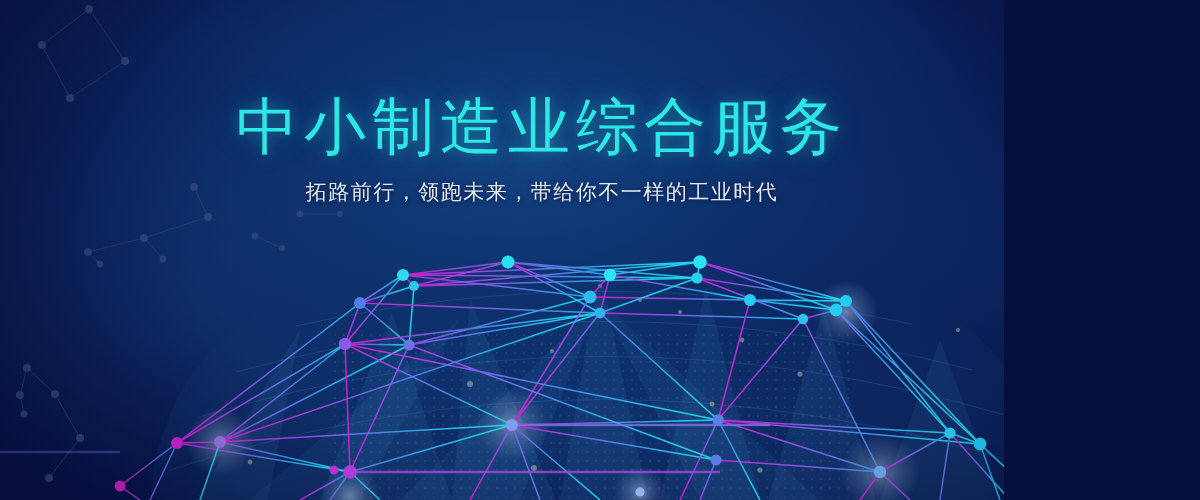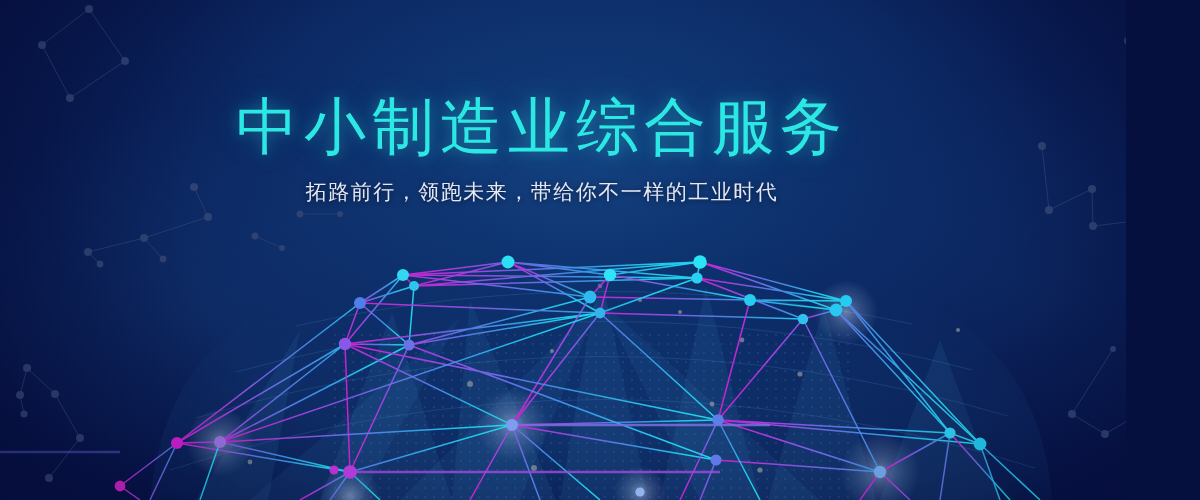--- a/index.html
+++ b/index.html
@@ -1,20 +1,20 @@
 <!DOCTYPE html>
 <html><head>
 <meta charset="utf-8">
 <title>Banner</title>
 <style>
   html,body{margin:0;padding:0;background:#06103f;}
   *{box-sizing:border-box;}
   #banner{
     position:relative;
-    width:1126px;height:500px;
+    width:1004px;height:500px;
     overflow:hidden;
     font-family:"DejaVu Sans","Liberation Sans",sans-serif;
     background:
       radial-gradient(ellipse 720px 420px at 52% 32%, #14417f 0%, #0e3470 26%, #0b2661 52%, #08184f 76%, #061045 100%);
   }
   #banner .layer{position:absolute;left:0;top:0;width:1200px;height:500px;}
   #bg-sheen{
     background:
       radial-gradient(ellipse 420px 300px at 18% 62%, rgba(24,70,130,.30) 0%, rgba(24,70,130,0) 70%),
       radial-gradient(ellipse 400px 300px at 86% 58%, rgba(20,62,122,.26) 0%, rgba(20,62,122,0) 72%),

